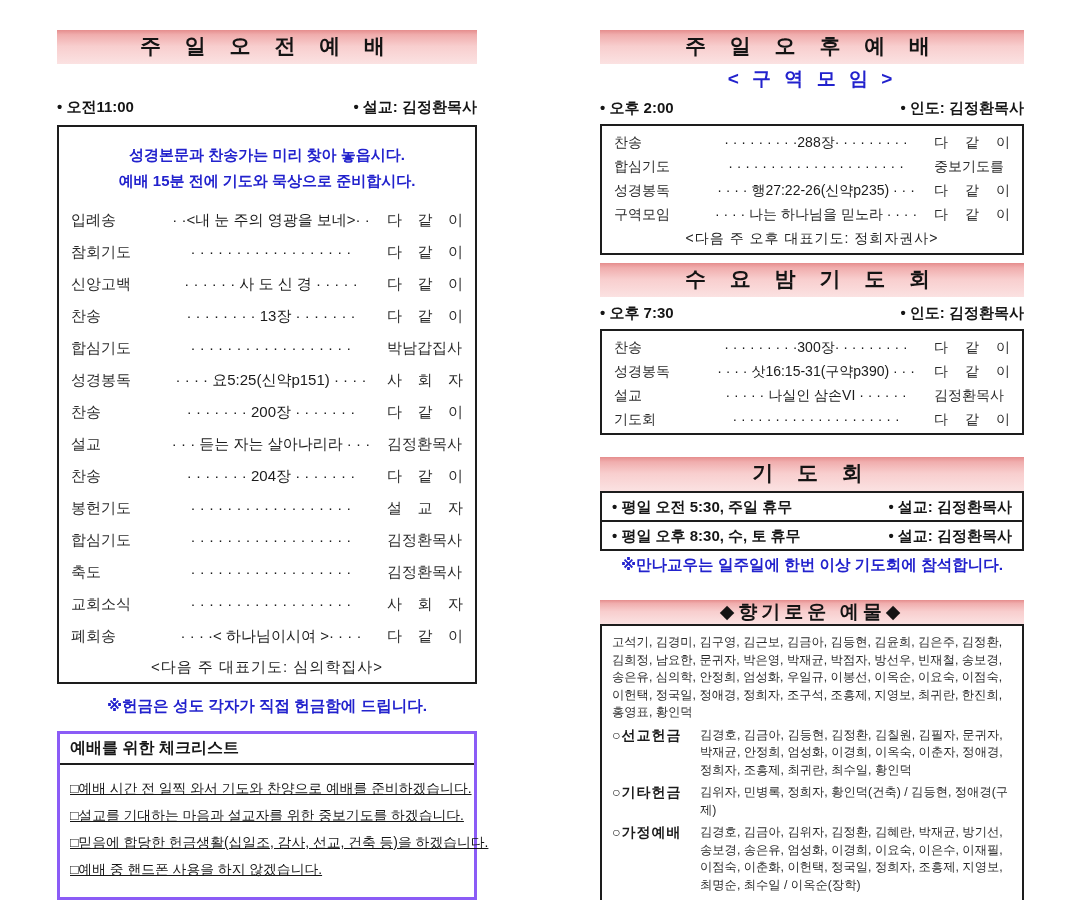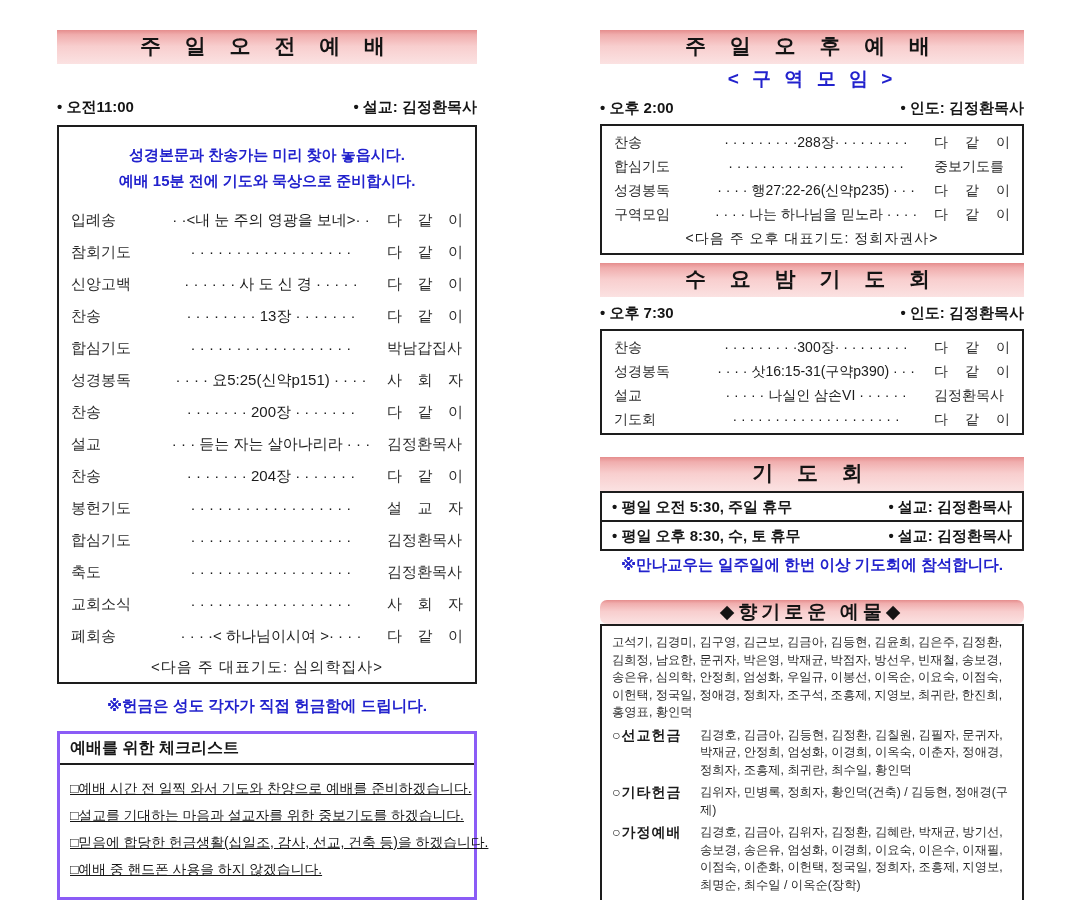--- a/index.html
+++ b/index.html
@@ -5,21 +5,21 @@
   html,body { margin:0; padding:0; background:#ffffff; }
   body { width:1080px; height:900px; position:relative; overflow:hidden;
          font-family:"Liberation Sans","DejaVu Sans",sans-serif; color:#161616; }
   .col { position:absolute; top:30px; }
   .col-left  { left:57px;  width:420px; }
   .col-right { left:600px; width:424px; }
 
   .strip { background:linear-gradient(180deg,#e58d8d 0%,#f0adad 14%,#f8cece 48%,#fbe2e2 100%);
            text-align:center; font-weight:bold; font-size:21px; height:34px; line-height:31px;
            letter-spacing:9px; color:#141414; }
-  .strip.small { font-size:19px; height:24px; line-height:24px; letter-spacing:4px;border-radius:7px; }
+  .strip.small { font-size:19px; height:24px; line-height:24px; letter-spacing:4px; }
 
   .brow { display:flex; justify-content:space-between; font-weight:bold; font-size:15px; height:20px; line-height:20px; }
   .brow .bl, .brow .br { white-space:nowrap; }
 
   .obox { border:2px solid #1d1d1d; background:#fff; }
 
   .notice { text-align:center; color:#2222cd; font-weight:bold; font-size:15px; line-height:26px; margin:15px 4px 10px; }
 
   .orow { display:flex; align-items:baseline; padding:0 12px; font-size:15px; }
   .morning .orow { line-height:32px; }

